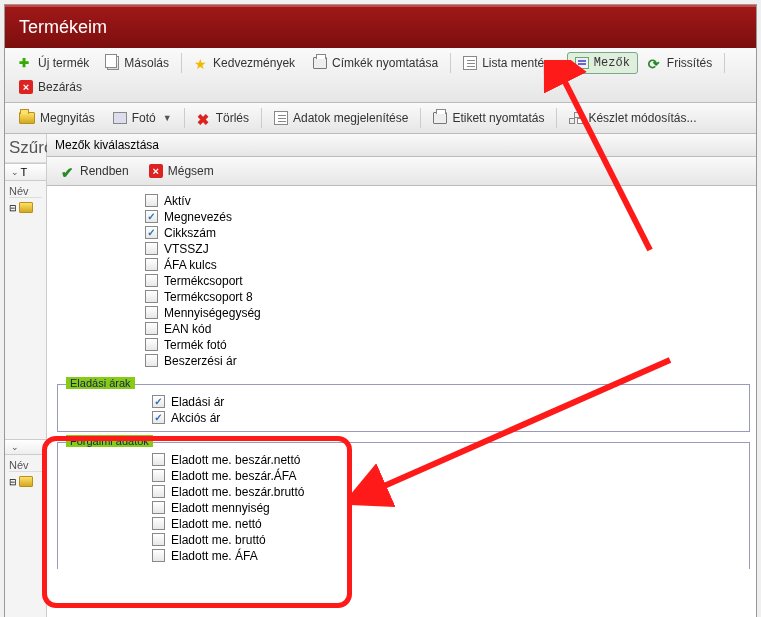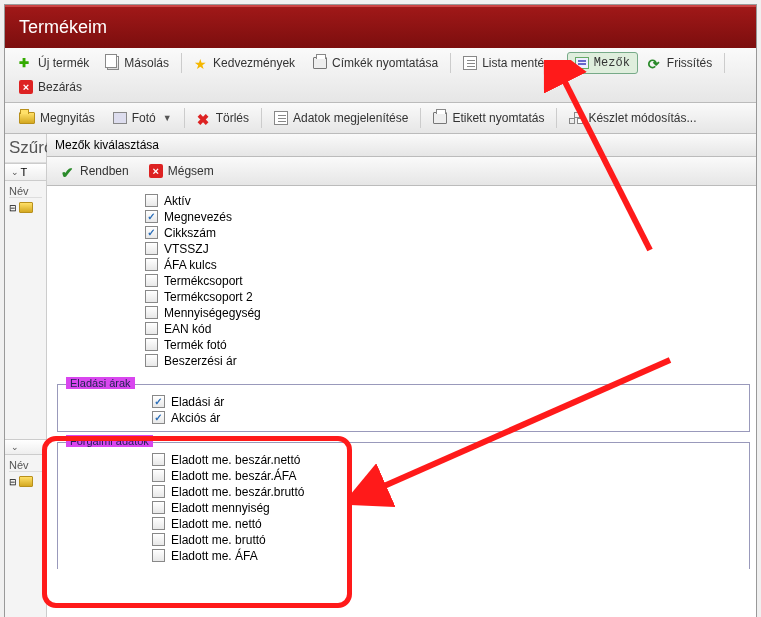--- a/index.html
+++ b/index.html
@@ -45,21 +45,21 @@
 .tree-item { display:flex; gap:2px; align-items:center; margin:2px 0;}
 .folder-icon{width:14px;height:11px;background:linear-gradient(#ffe068,#d4a820);border:1px solid #b8901c;border-radius:1px;}
 
 .main { flex:1; position:relative; overflow:hidden; background:#fff;}
 .panel-title { background:linear-gradient(#fafafa,#e6e6e6); border-bottom:1px solid #bbb; padding:4px 8px; font-size:12px; font-weight:normal;}
 .panel-bar { background:linear-gradient(#fafafa,#e6e6e6); border-bottom:1px solid #bbb; padding:3px 6px; display:flex; gap:4px;}
 
 .field-area { padding:6px 0 6px 10px; overflow:auto; height: calc(100% - 56px);}
 .field-group { border:1px solid #99b; margin:4px 6px 10px 0; padding:8px 6px 4px 6px; position:relative;}
 .field-group.noborder { border:none; padding-left:0; padding-top:0; margin-top:0;}
-.field-legend { position:absolute; top:-8px; left:8px; background:#d946ef; padding:0 4px; font-size:11px; color:#225;}
+.field-legend { position:absolute; top:-8px; left:8px; background:#84cc16; padding:0 4px; font-size:11px; color:#225;}
 .chk-row { display:flex; gap:6px; margin:2px 0 2px 88px; font-size:12px;}
 .chk { width:13px; height:13px; border:1px solid #888; background:linear-gradient(#fff,#e8e8e8); display:flex; align-items:center; justify-content:center; font-size:10px; color:#2a6db8; font-weight:bold;}
 
 .highlight-box { position:absolute; border:5px solid #ff1a1a; border-radius:14px; pointer-events:none; }
 .arrow { position:absolute; pointer-events:none; }
 </style>
 </head>
 <body>
 
 <div class="window">
@@ -195,21 +195,21 @@
             <div class="chk-row">
               <span class="chk"></span>
               <span>ÁFA kulcs</span>
             </div>
             <div class="chk-row">
               <span class="chk"></span>
               <span>Termékcsoport</span>
             </div>
             <div class="chk-row">
               <span class="chk"></span>
-              <span>Termékcsoport 2</span>
+              <span>Termékcsoport 8</span>
             </div>
             <div class="chk-row">
               <span class="chk"></span>
               <span>Mennyiségegység</span>
             </div>
             <div class="chk-row">
               <span class="chk"></span>
               <span>EAN kód</span>
             </div>
             <div class="chk-row">

